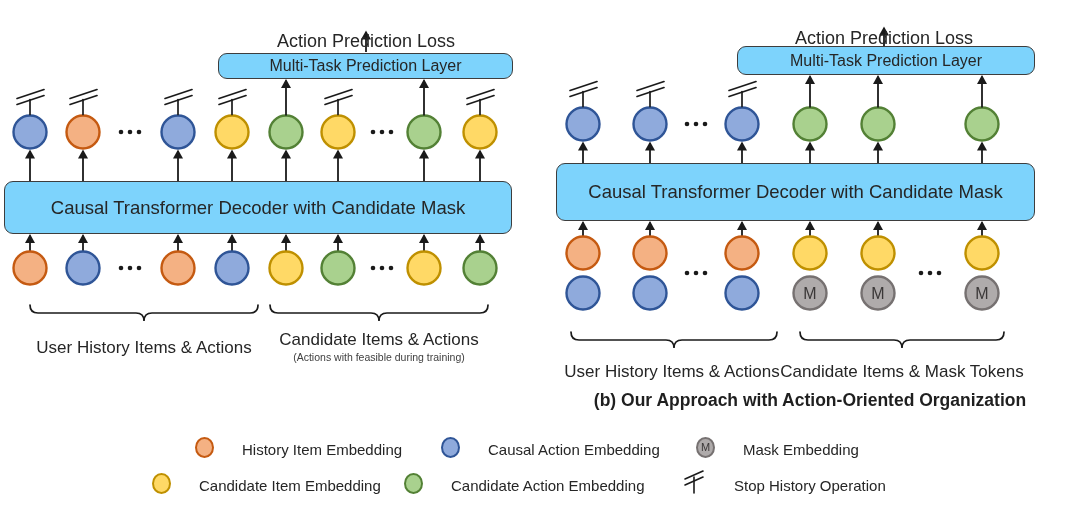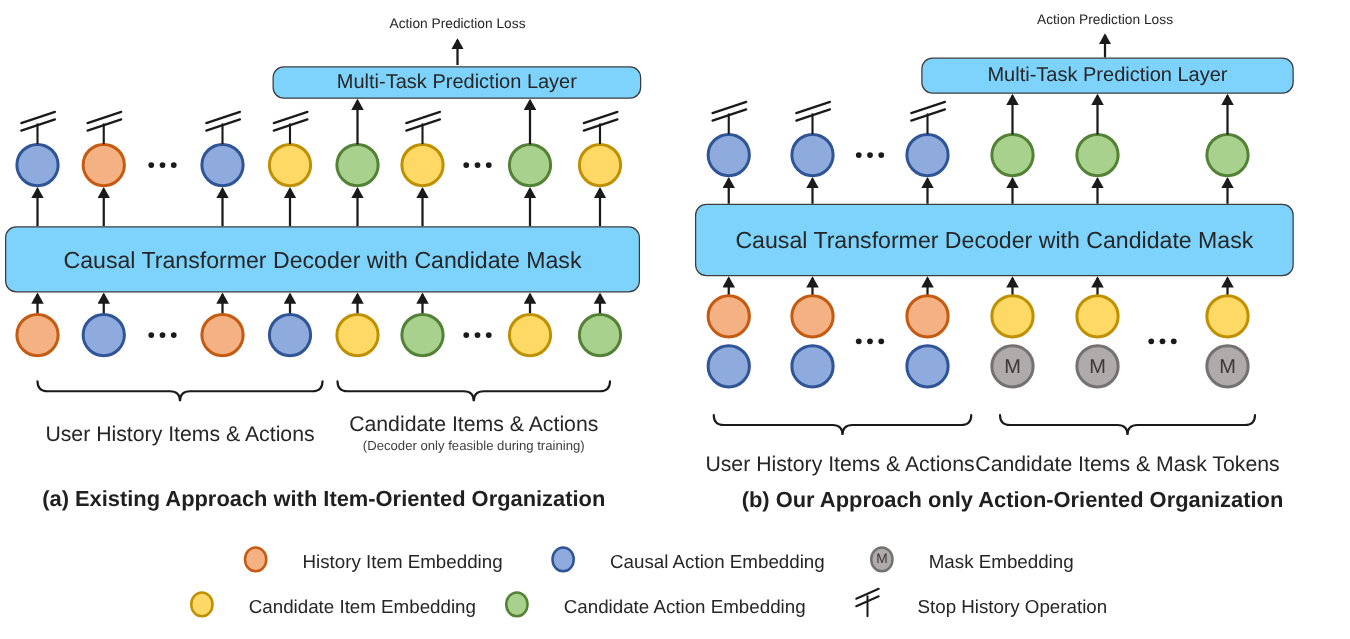--- a/index.html
+++ b/index.html
@@ -4,21 +4,21 @@
 <style>
   html,body{margin:0;padding:0;background:#fff;}
   .canvas{position:relative;width:1080px;height:511px;background:#ffffff;
           font-family:"Liberation Sans",sans-serif;color:#262626;overflow:hidden;}
   #diagram-svg{position:absolute;left:0;top:0;width:1080px;height:511px;}
   .box{position:absolute;display:flex;align-items:center;justify-content:center;
        background:#7dd3fc;border:1.6px solid #3d3d3d;border-radius:9px;color:#262626;
        white-space:nowrap;box-sizing:border-box;}
   .pred{font-size:16px;}
   .dec{font-size:18.5px;}
-  .loss{position:absolute;transform:translate(-50%,-50%);font-size:11px;white-space:nowrap;color:#262626;}
+  .loss{position:absolute;transform:translate(-50%,-50%);font-size:18px;white-space:nowrap;color:#262626;margin-top:22px;}
   .glabel{position:absolute;transform:translate(-50%,-50%);font-size:17px;white-space:nowrap;color:#262626;}
   .gsub{position:absolute;transform:translate(-50%,-50%);font-size:10.5px;white-space:nowrap;color:#404040;}
   .caption{position:absolute;transform:translate(-50%,-50%);font-size:17.5px;font-weight:bold;
            white-space:nowrap;color:#1f1f1f;}
   .leg-item{position:absolute;display:flex;align-items:flex-end;gap:28px;height:22px;}
   .sw{width:19px;height:21px;border-radius:50%;border:2.2px solid #888;box-sizing:border-box;
       display:flex;align-items:center;justify-content:center;flex:0 0 auto;}
   .sw .m{font-size:11px;color:#3b3838;line-height:1;}
   .leg-label{font-size:15px;color:#262626;white-space:nowrap;}
   .leg-glyph{flex:0 0 auto;}
@@ -176,29 +176,28 @@
       <text x="982" y="298.5" text-anchor="middle" font-size="16" font-family="Liberation Sans,sans-serif" fill="#3b3838">M</text>
       <path d="M 571 332 Q 571 340 579 340 L 666 340 Q 674 340 674 348 Q 674 340 682 340 L 769 340 Q 777 340 777 332" fill="none" stroke="#1a1a1a" stroke-width="1.7" stroke-linecap="round"></path>
       <path d="M 800 332 Q 800 340 808 340 L 894 340 Q 902 340 902 348 Q 902 340 910 340 L 996 340 Q 1004 340 1004 332" fill="none" stroke="#1a1a1a" stroke-width="1.7" stroke-linecap="round"></path>
     </svg>
 
   <div class="loss" style="left:366px;top:19px;">Action Prediction Loss</div>
   <div class="box pred" style="left:218px;top:53px;width:295px;height:26px;">Multi-Task Prediction Layer</div>
   <div class="box dec" style="left:4px;top:181px;width:508px;height:53px;">Causal Transformer Decoder with Candidate Mask</div>
   <div class="glabel" style="left:144px;top:348px;">User History Items &amp; Actions</div>
   <div class="glabel" style="left:379px;top:340px;">Candidate Items &amp; Actions</div>
-  <div class="gsub" style="left:379px;top:357px;">(Decoder only feasible during training)</div>
-  <div class="caption" style="left:259px;top:399px;">(a) Existing Approach with Item-Oriented Organization</div>
+  <div class="gsub" style="left:379px;top:357px;">(Actions with feasible during training)</div>
 
   <div class="loss" style="left:884px;top:16px;">Action Prediction Loss</div>
   <div class="box pred" style="left:737px;top:46px;width:298px;height:29px;">Multi-Task Prediction Layer</div>
   <div class="box dec" style="left:556px;top:163px;width:479px;height:58px;">Causal Transformer Decoder with Candidate Mask</div>
   <div class="glabel" style="left:672px;top:372px;">User History Items &amp; Actions</div>
   <div class="glabel" style="left:902px;top:372px;">Candidate Items &amp; Mask Tokens</div>
-  <div class="caption" style="left:810px;top:400px;">(b) Our Approach only Action-Oriented Organization</div>
+  <div class="caption" style="left:810px;top:400px;">(b) Our Approach with Action-Oriented Organization</div>
 
   <div class="leg-item" style="left:195px;top:436px;">
     <span class="sw" style="background: rgb(244, 177, 131); border-color: rgb(197, 90, 17);"></span>
     <span class="leg-label">History Item Embedding</span>
   </div>
   <div class="leg-item" style="left:441px;top:436px;">
     <span class="sw" style="background: rgb(143, 170, 220); border-color: rgb(47, 85, 151);"></span>
     <span class="leg-label">Causal Action Embedding</span>
   </div>
   <div class="leg-item" style="left:696px;top:436px;">

